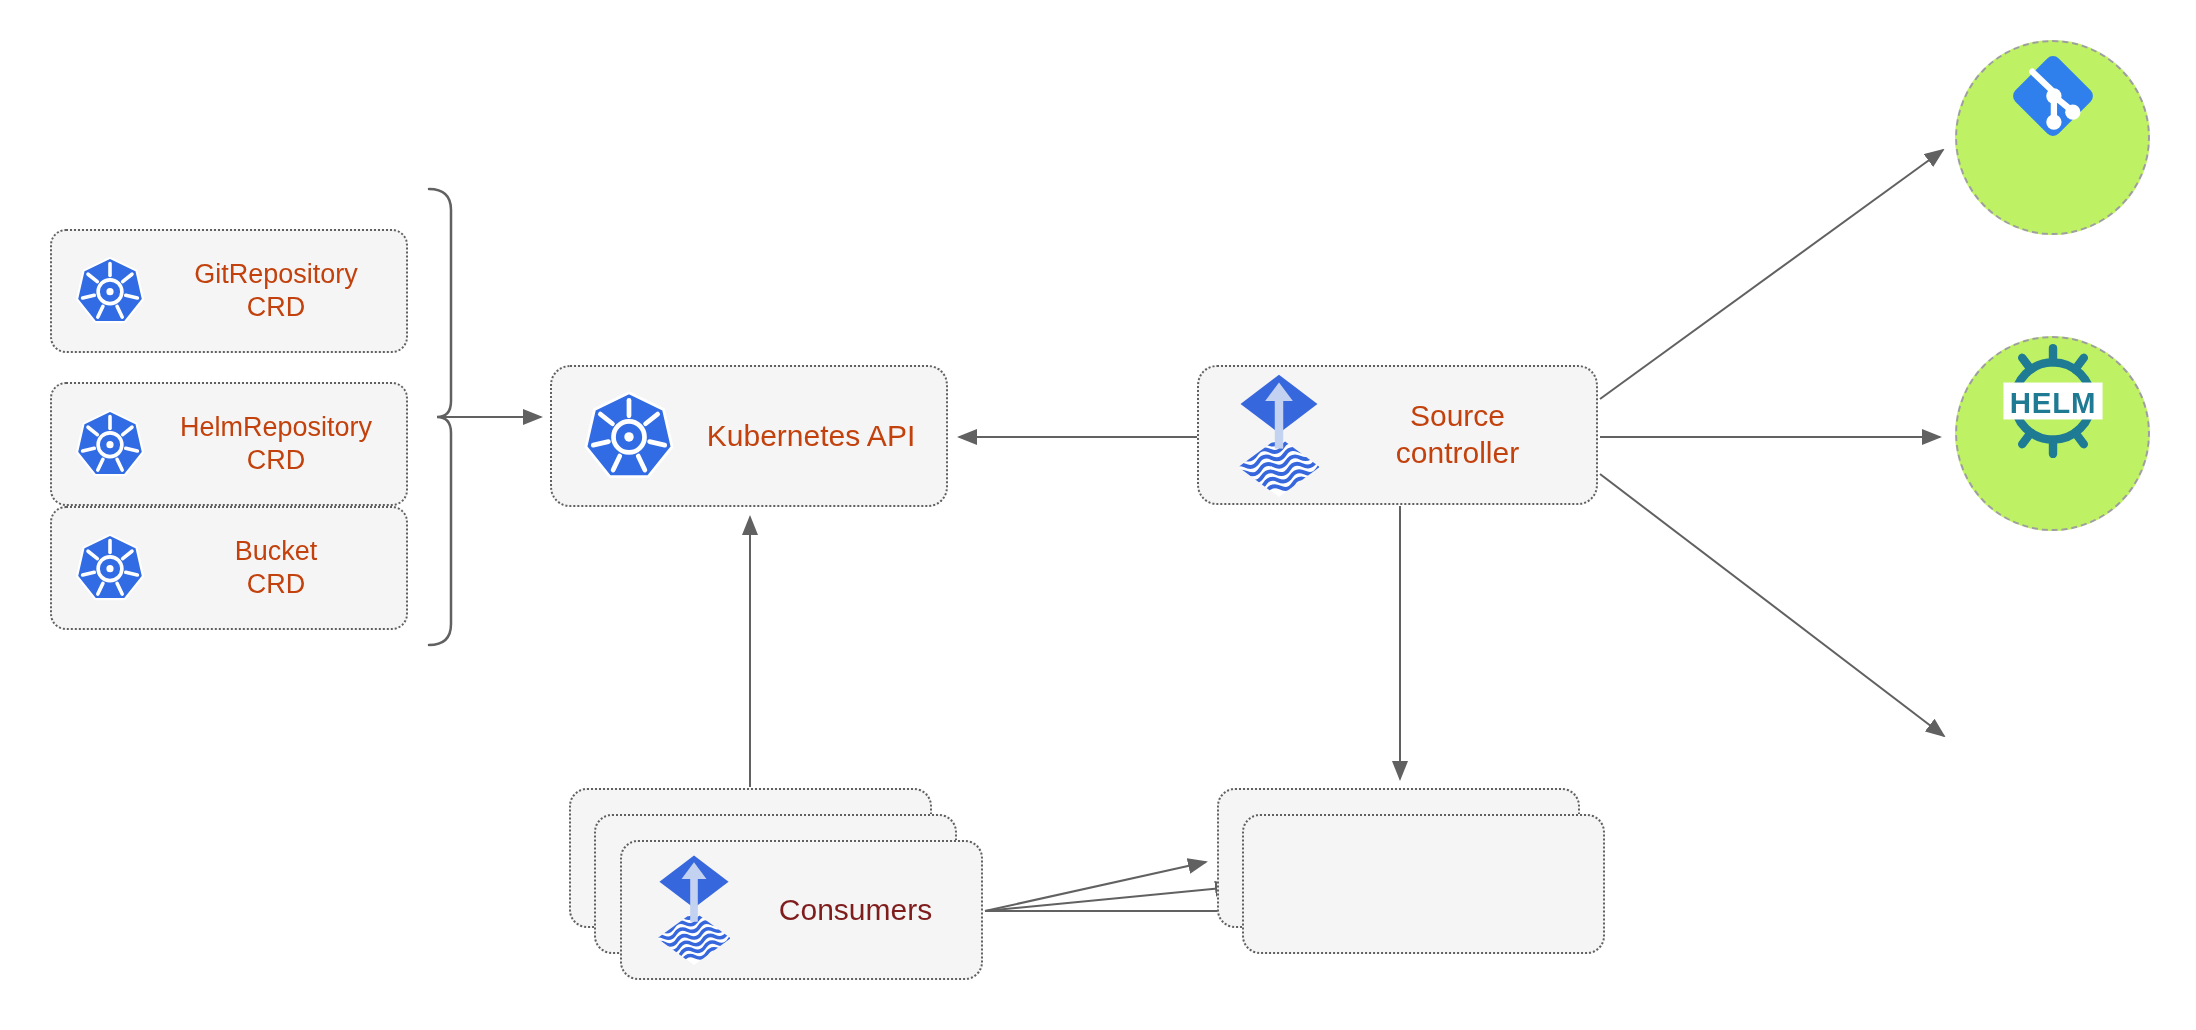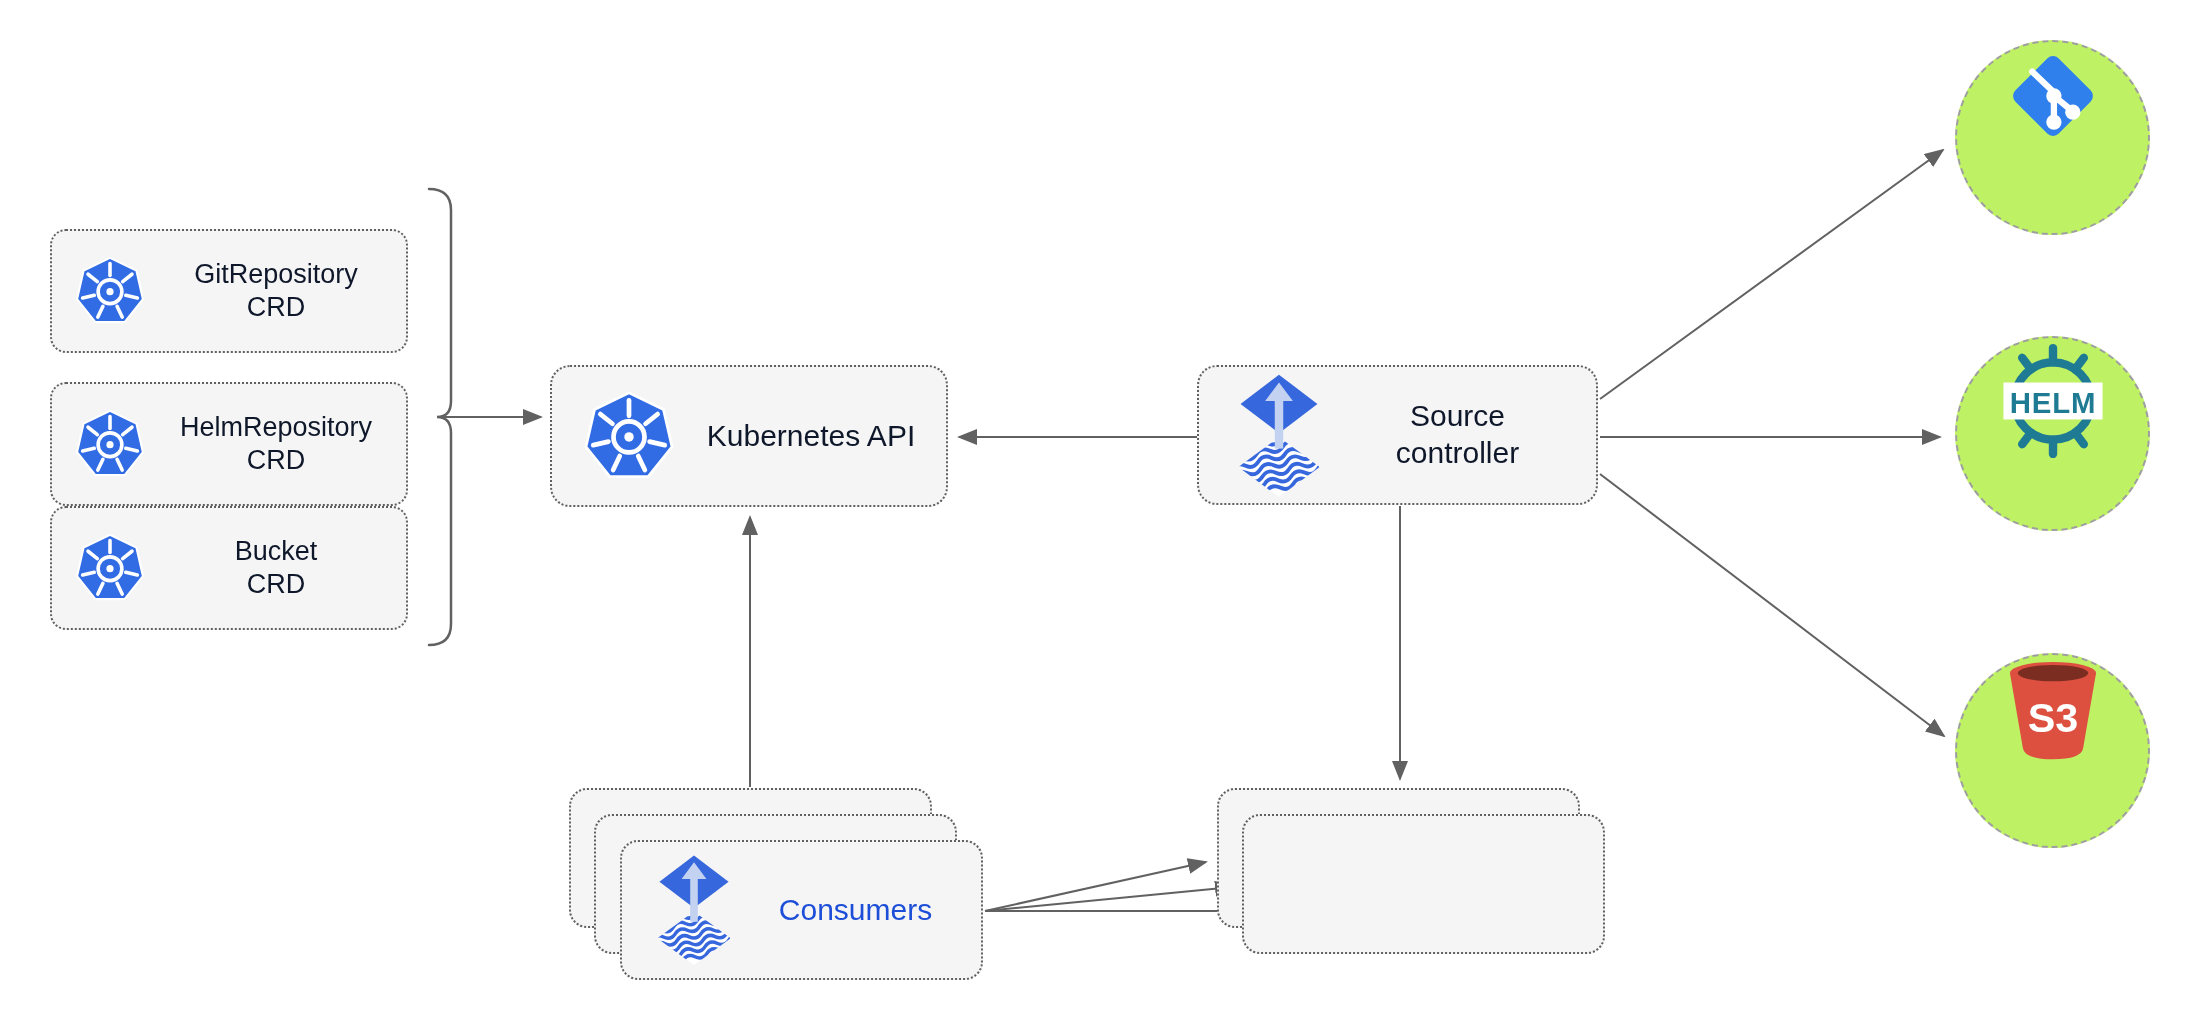--- a/index.html
+++ b/index.html
@@ -6,37 +6,37 @@
   .canvas{
     position:relative;width:2196px;height:1030px;background:#ffffff;
     font-family:"Liberation Sans",sans-serif;color:#111;overflow:hidden;
   }
   .canvas svg text{font-family:"Liberation Sans",sans-serif;}
   .node{
     position:absolute;background:#f5f5f5;border:2px dotted #606060;
     border-radius:18px;display:flex;align-items:center;box-sizing:border-box;
   }
   .node .icon{display:flex;align-items:center;justify-content:center;}
-  .node .label{flex:1;text-align:center;font-size:30px;line-height:1.22;color:#0f172a;}
+  .node .label{flex:1;text-align:center;font-size:30px;line-height:1.22;color:#c2410c;}
   .node .label .line{display:block;}
   .crd{left:50px;width:358px;height:124px;border-radius:16px;}
   .crd .icon{margin-left:22px;}
   .crd .label{font-size:27px;}
   .api{left:550px;top:365px;width:398px;height:142px;border-radius:20px;}
   .api .icon{margin-left:30px;}
   .sc{left:1197px;top:365px;width:401px;height:140px;border-radius:20px;}
   .sc .icon{margin-left:40px;}
   .stack{position:absolute;width:416px;height:194px;}
   .stack-box{
     position:absolute;width:363px;height:140px;background:#f5f5f5;
     border:2px dotted #606060;border-radius:18px;box-sizing:border-box;
   }
   .stack-box.front{display:flex;align-items:center;}
   .stack-box.front .icon{margin-left:36px;display:flex;align-items:center;}
-  .stack-box.front .label{flex:1;text-align:center;font-size:30px;color:#1d4ed8;}
+  .stack-box.front .label{flex:1;text-align:center;font-size:30px;color:#7f1d1d;}
   .circle{
     position:absolute;width:195px;height:195px;border-radius:50%;
     background:#bef264;border:2.5px dashed #9e9e9e;box-sizing:border-box;
     display:flex;justify-content:center;
   }
   .connectors{position:absolute;left:0;top:0;pointer-events:none;}
   .defs-holder{position:absolute;width:0;height:0;}
 </style>
 </head>
 <body>
@@ -205,24 +205,14 @@
           <line x1="75" y1="121" x2="75" y2="138"></line>
           <line x1="101.4" y1="112.7" x2="111.7" y2="126.4"></line>
           <line x1="48.6" y1="112.7" x2="38.3" y2="126.4"></line>
         </g>
         <rect x="16" y="53" width="118" height="44" fill="#ffffff"></rect>
         <text x="75" y="89" text-anchor="middle" font-size="35" font-weight="bold" letter-spacing="1" fill="#1e7b93">HELM</text>
       </svg>
     </span>
   </div>
 
-  <div class="circle" style="left:1955px;top:653px">
-    <span class="icon">
-      <svg viewBox="0 0 120 130" width="104" height="112">
-        <path d="M10,21 L25,108 Q27,121 60,121 Q93,121 95,108 L110,21 Z" fill="#dd5040"></path>
-        <ellipse cx="60" cy="21" rx="50" ry="13" fill="#dd5040"></ellipse>
-        <ellipse cx="60" cy="21" rx="41" ry="9.5" fill="#7c2d21"></ellipse>
-        <text x="60" y="89" text-anchor="middle" font-size="48" font-weight="bold" fill="#ffffff">S3</text>
-      </svg>
-    </span>
-  </div>
 
 </div>
 
 </body></html>

